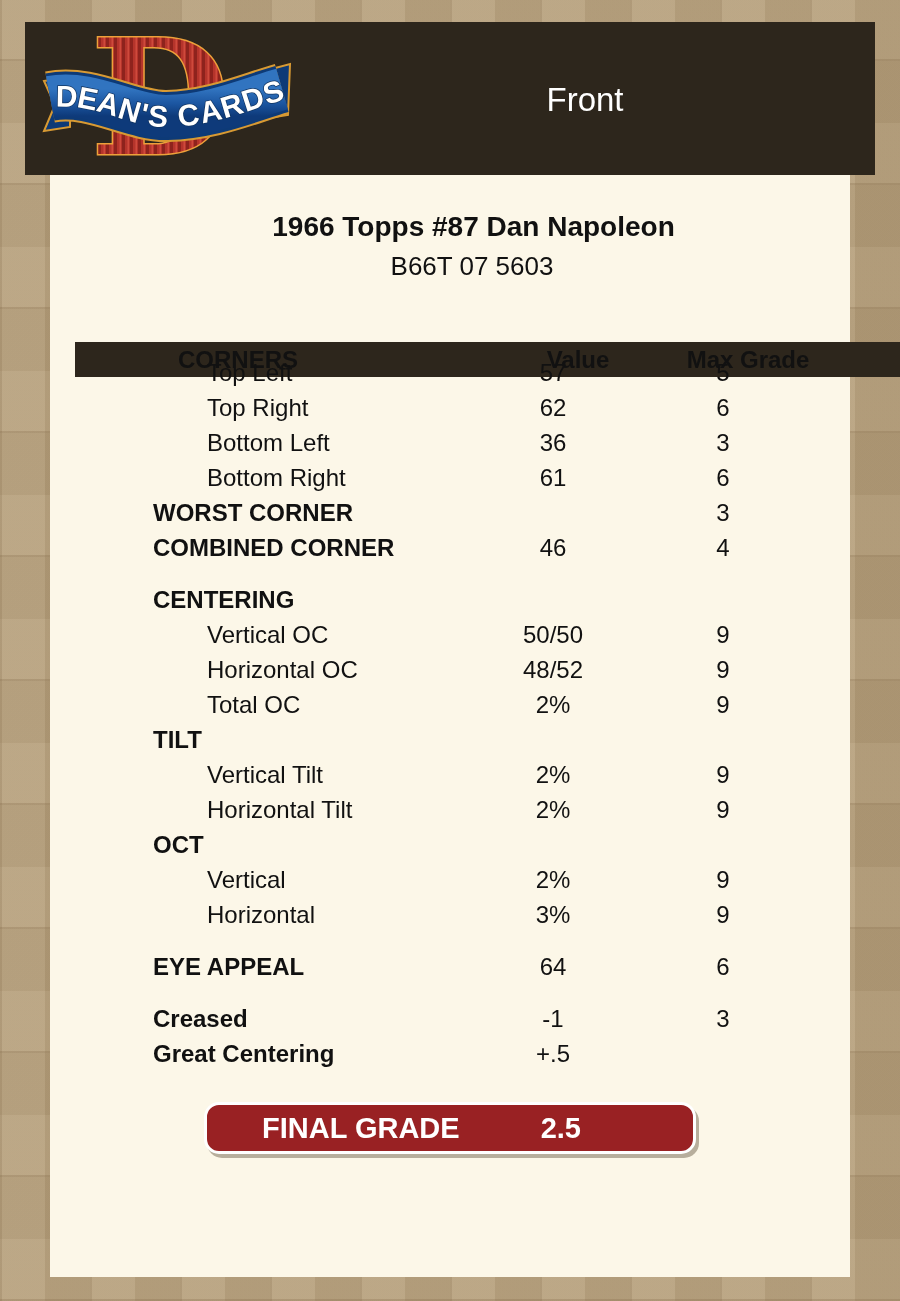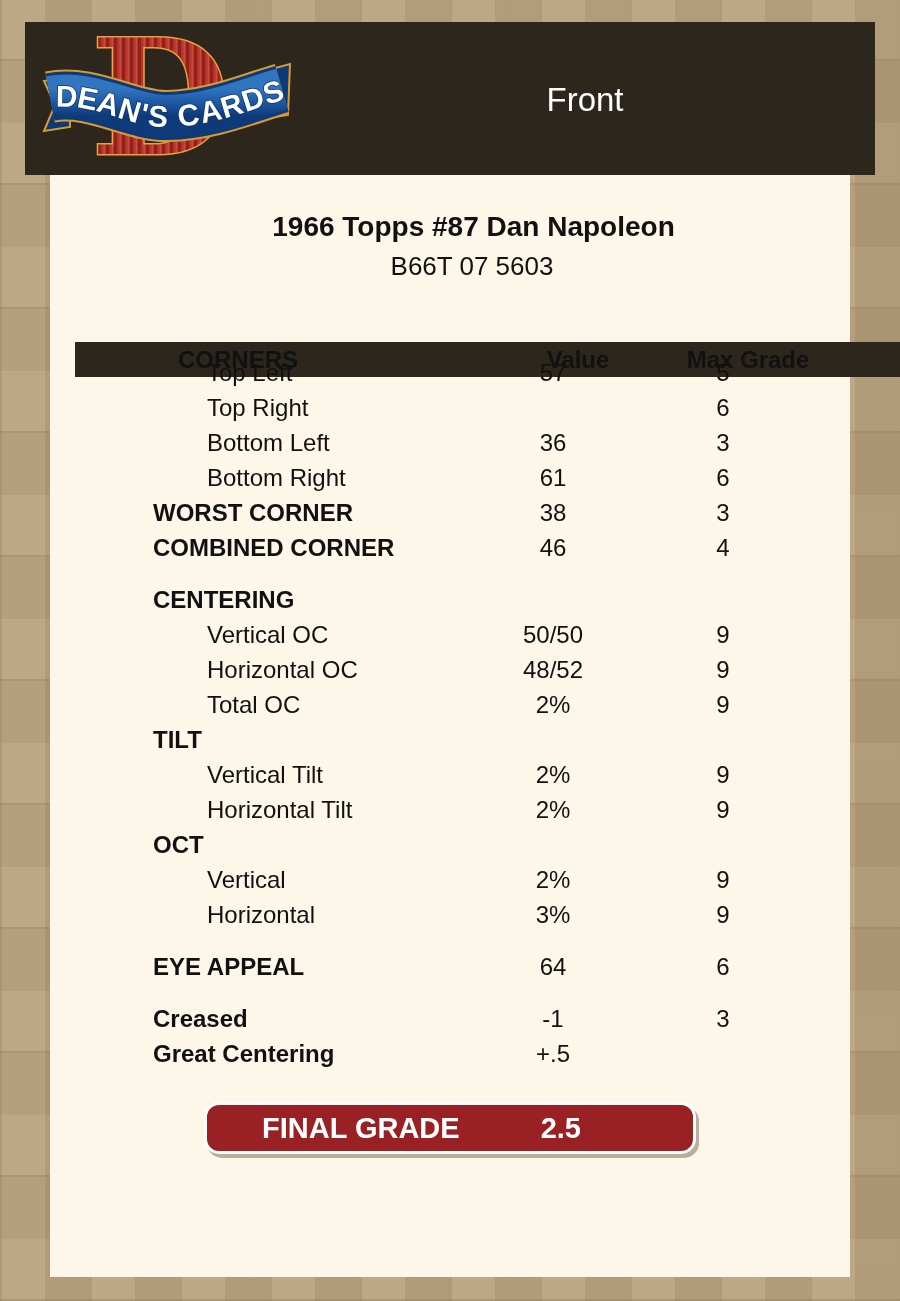--- a/index.html
+++ b/index.html
@@ -93,35 +93,35 @@
         <span class="value">Value</span>
         <span class="max">Max Grade</span>
       </div>
       <div class="row indent">
         <span class="label">Top Left</span>
         <span class="value">57</span>
         <span class="max">5</span>
       </div>
       <div class="row indent">
         <span class="label">Top Right</span>
+        <span class="value">62</span>
         <span class="max">6</span>
       </div>
       <div class="row indent">
         <span class="label">Bottom Left</span>
         <span class="value">36</span>
         <span class="max">3</span>
       </div>
       <div class="row indent">
         <span class="label">Bottom Right</span>
         <span class="value">61</span>
         <span class="max">6</span>
       </div>
       <div class="row bold">
         <span class="label">WORST CORNER</span>
-        <span class="value">38</span>
         <span class="max">3</span>
       </div>
       <div class="row bold">
         <span class="label">COMBINED CORNER</span>
         <span class="value">46</span>
         <span class="max">4</span>
       </div>
       <div class="row bold gap">
         <span class="label">CENTERING</span>
         <span class="value"></span>

